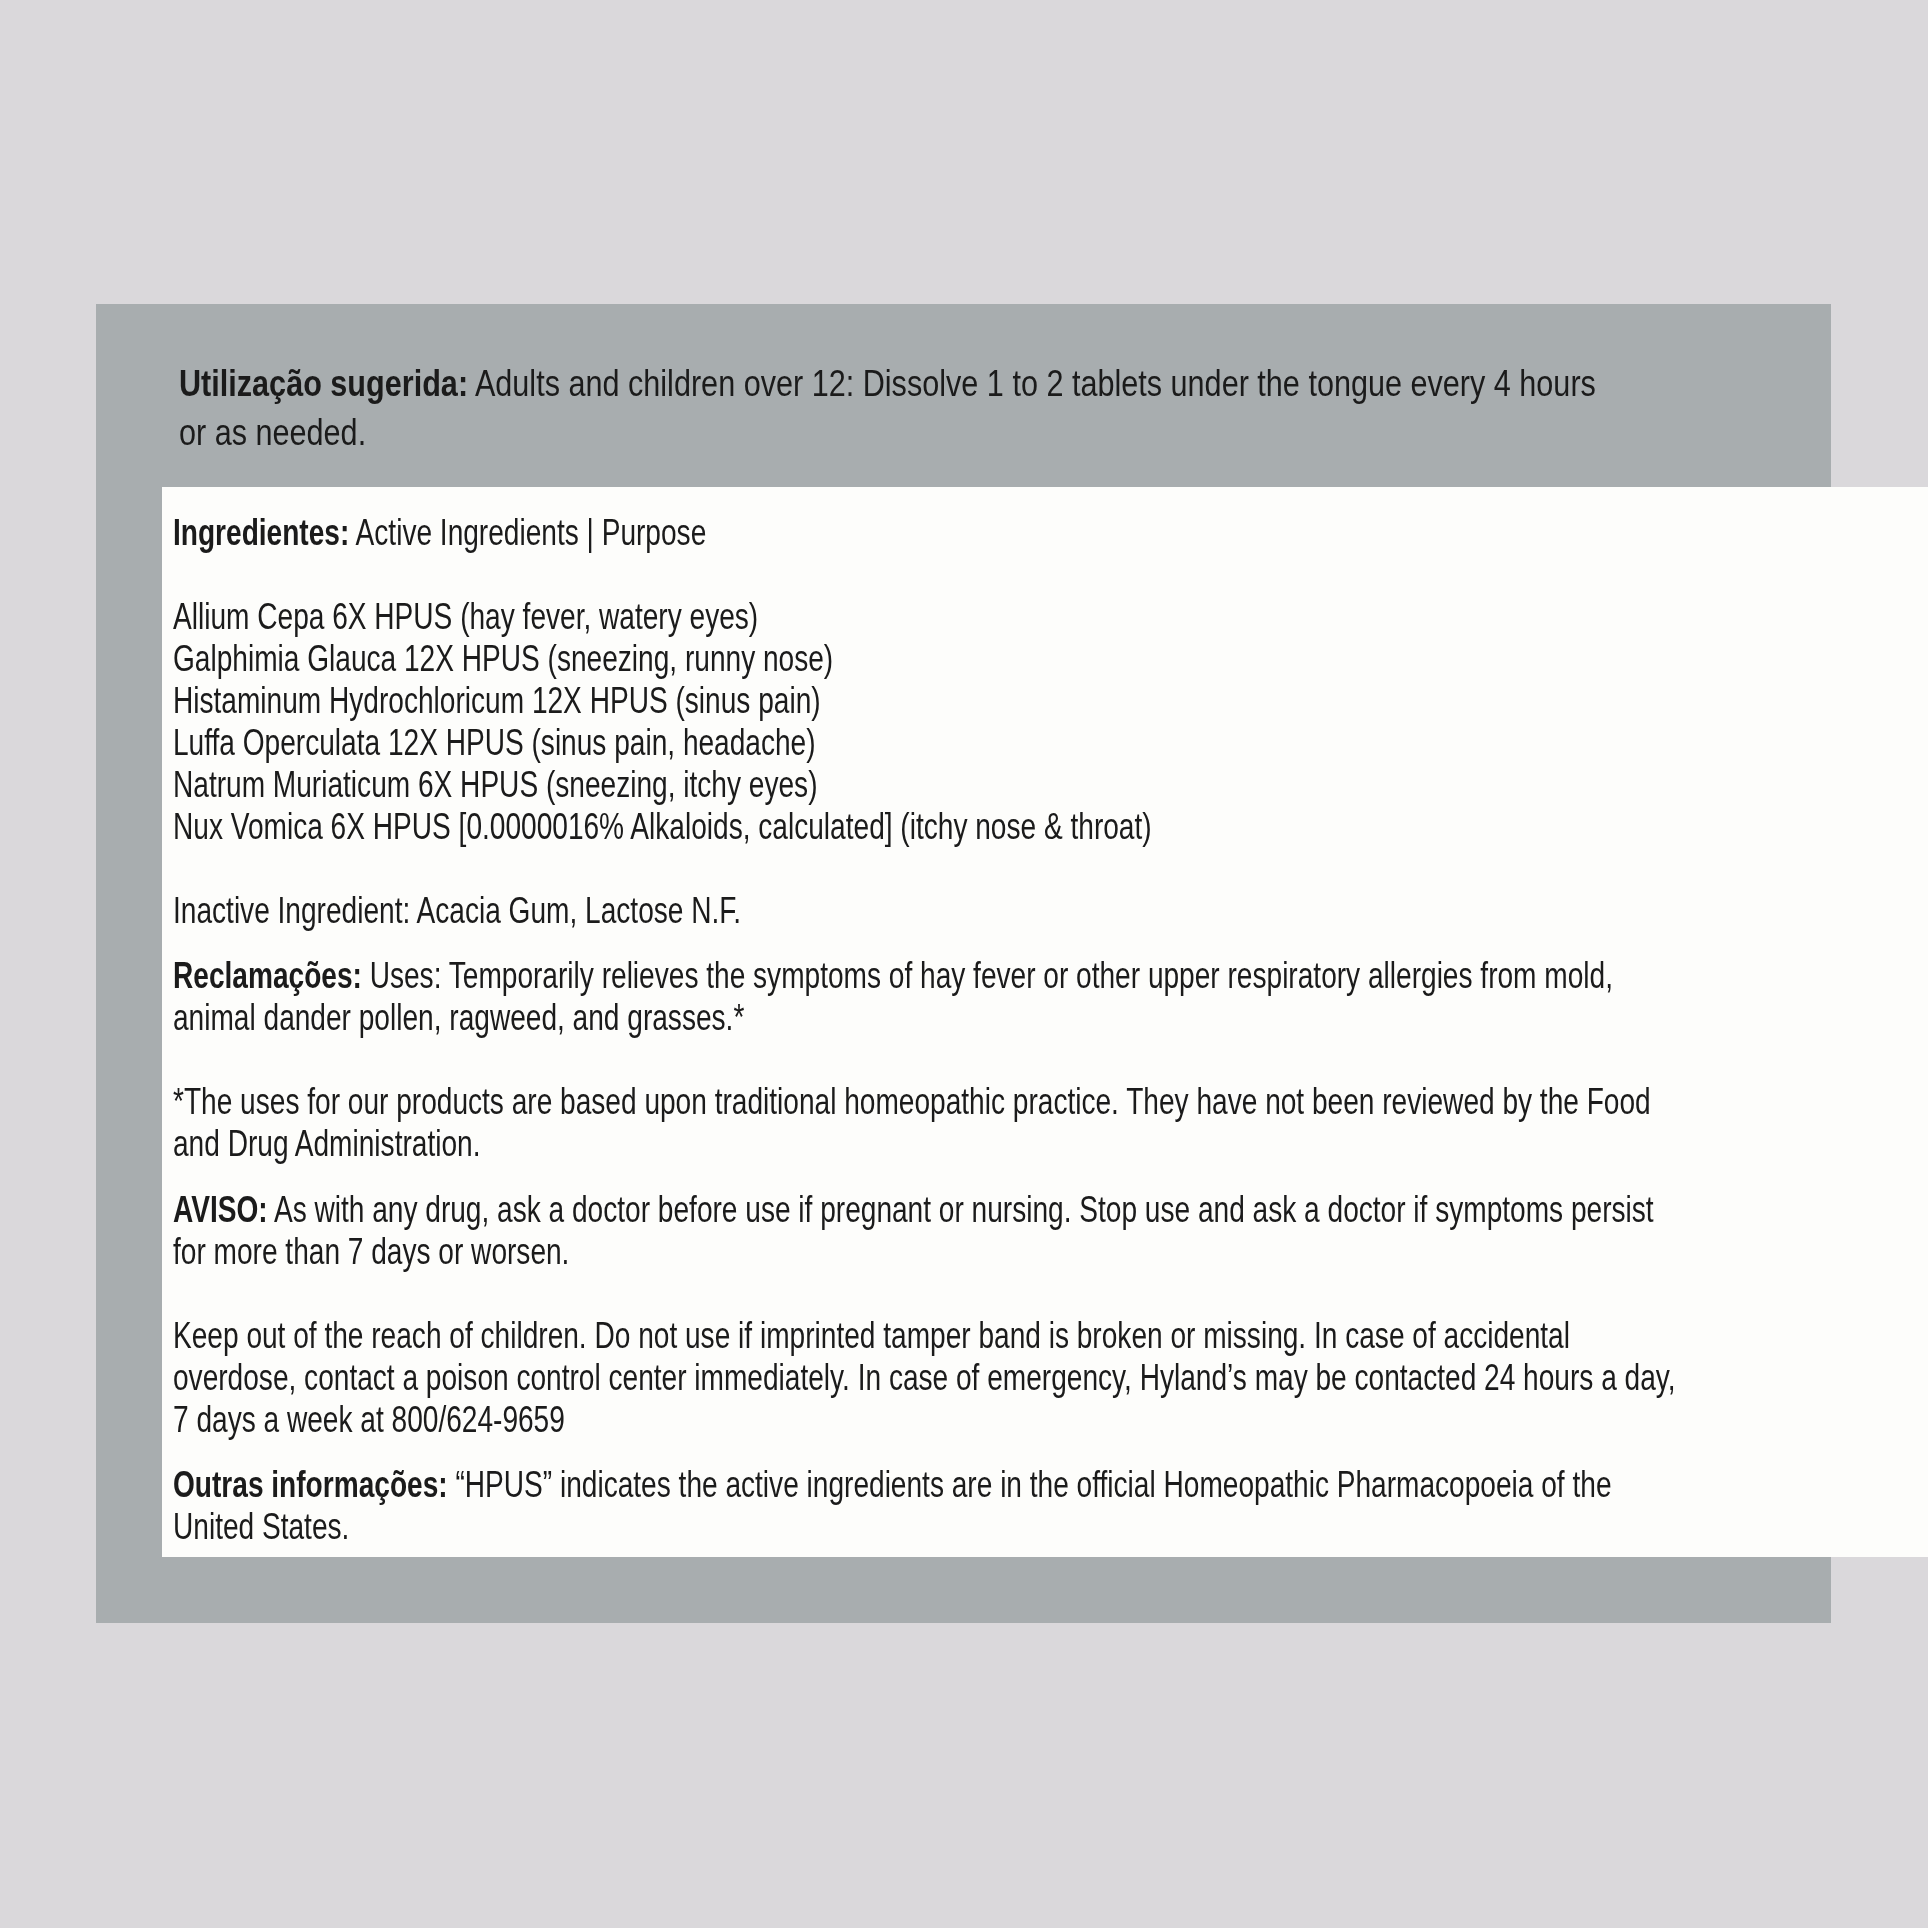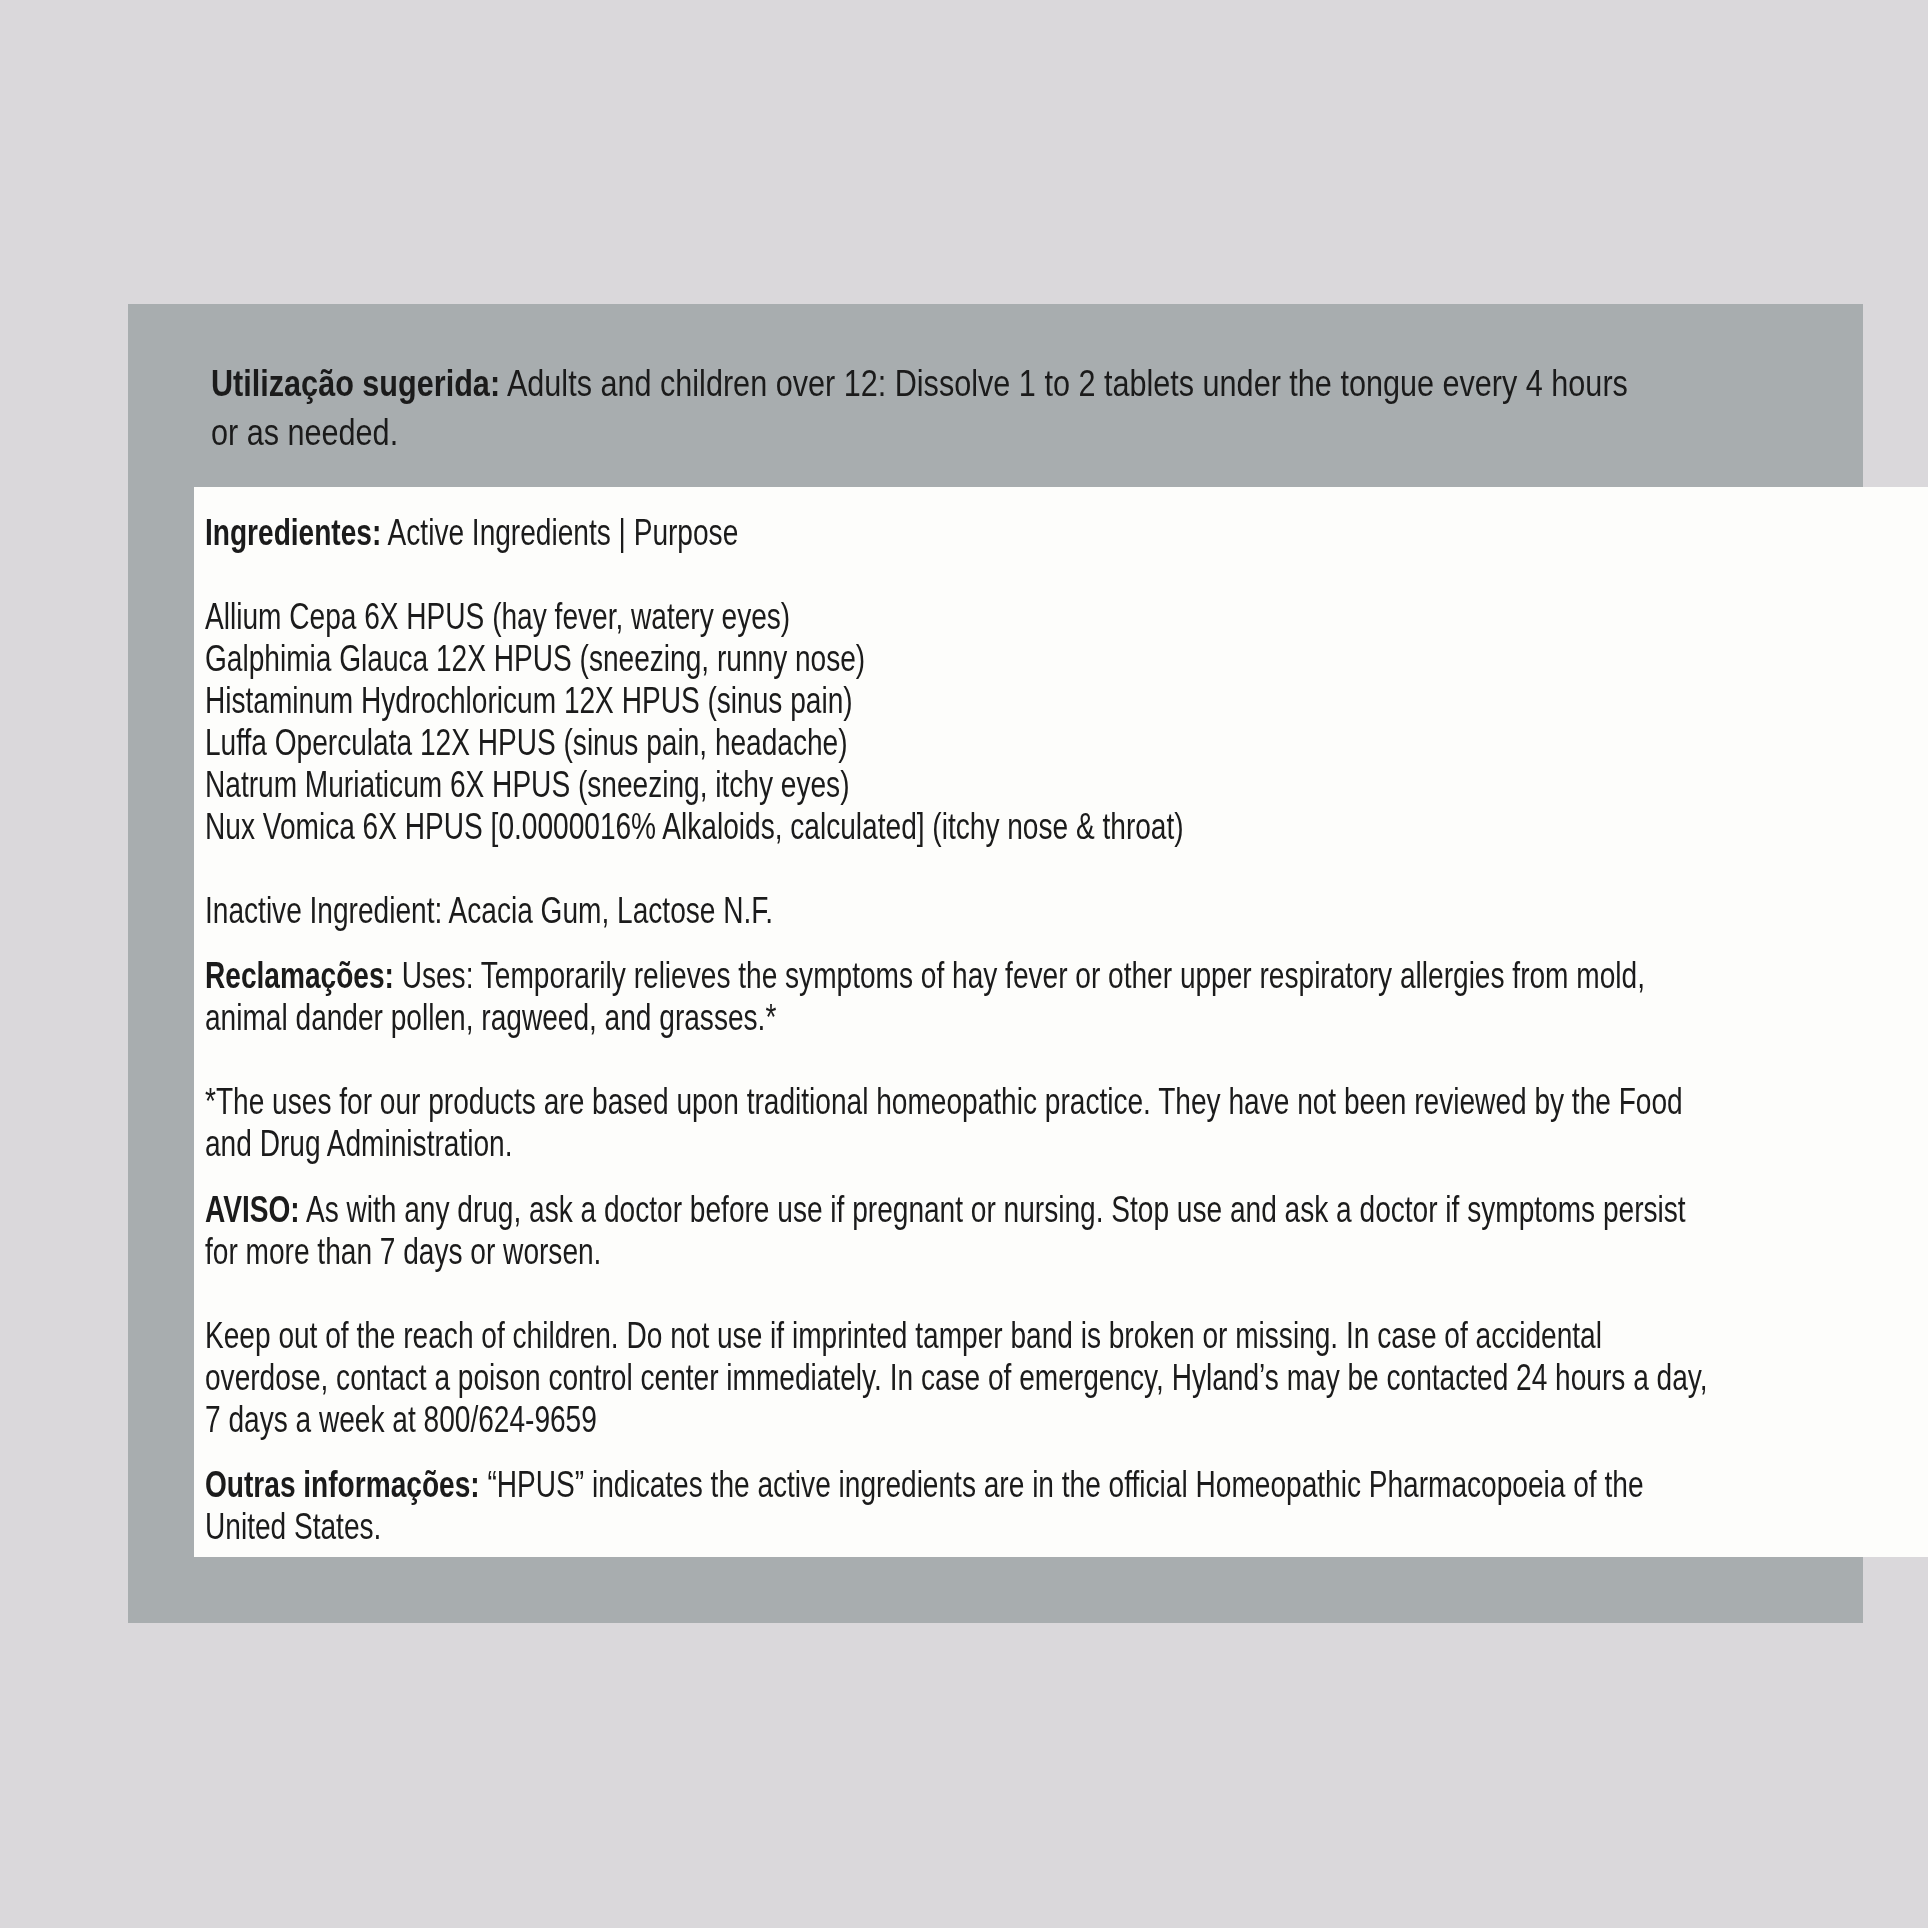--- a/index.html
+++ b/index.html
@@ -15,21 +15,20 @@
     font-family:"Liberation Sans","DejaVu Sans",sans-serif;
     color:var(--text-color);
     position:relative;
     overflow:hidden;
   }
   .gray-panel{
     position:absolute;
     left:96px; top:304px;
     width:1735px; height:1319px;
     background:var(--panel-bg);
-    margin-left:32px;
   }
   
   .usage-block{
     position:absolute;
     left:83px; top:55px;
     font-size:36px;
     line-height:49px;
   }
   .white-card{
     position:absolute;

